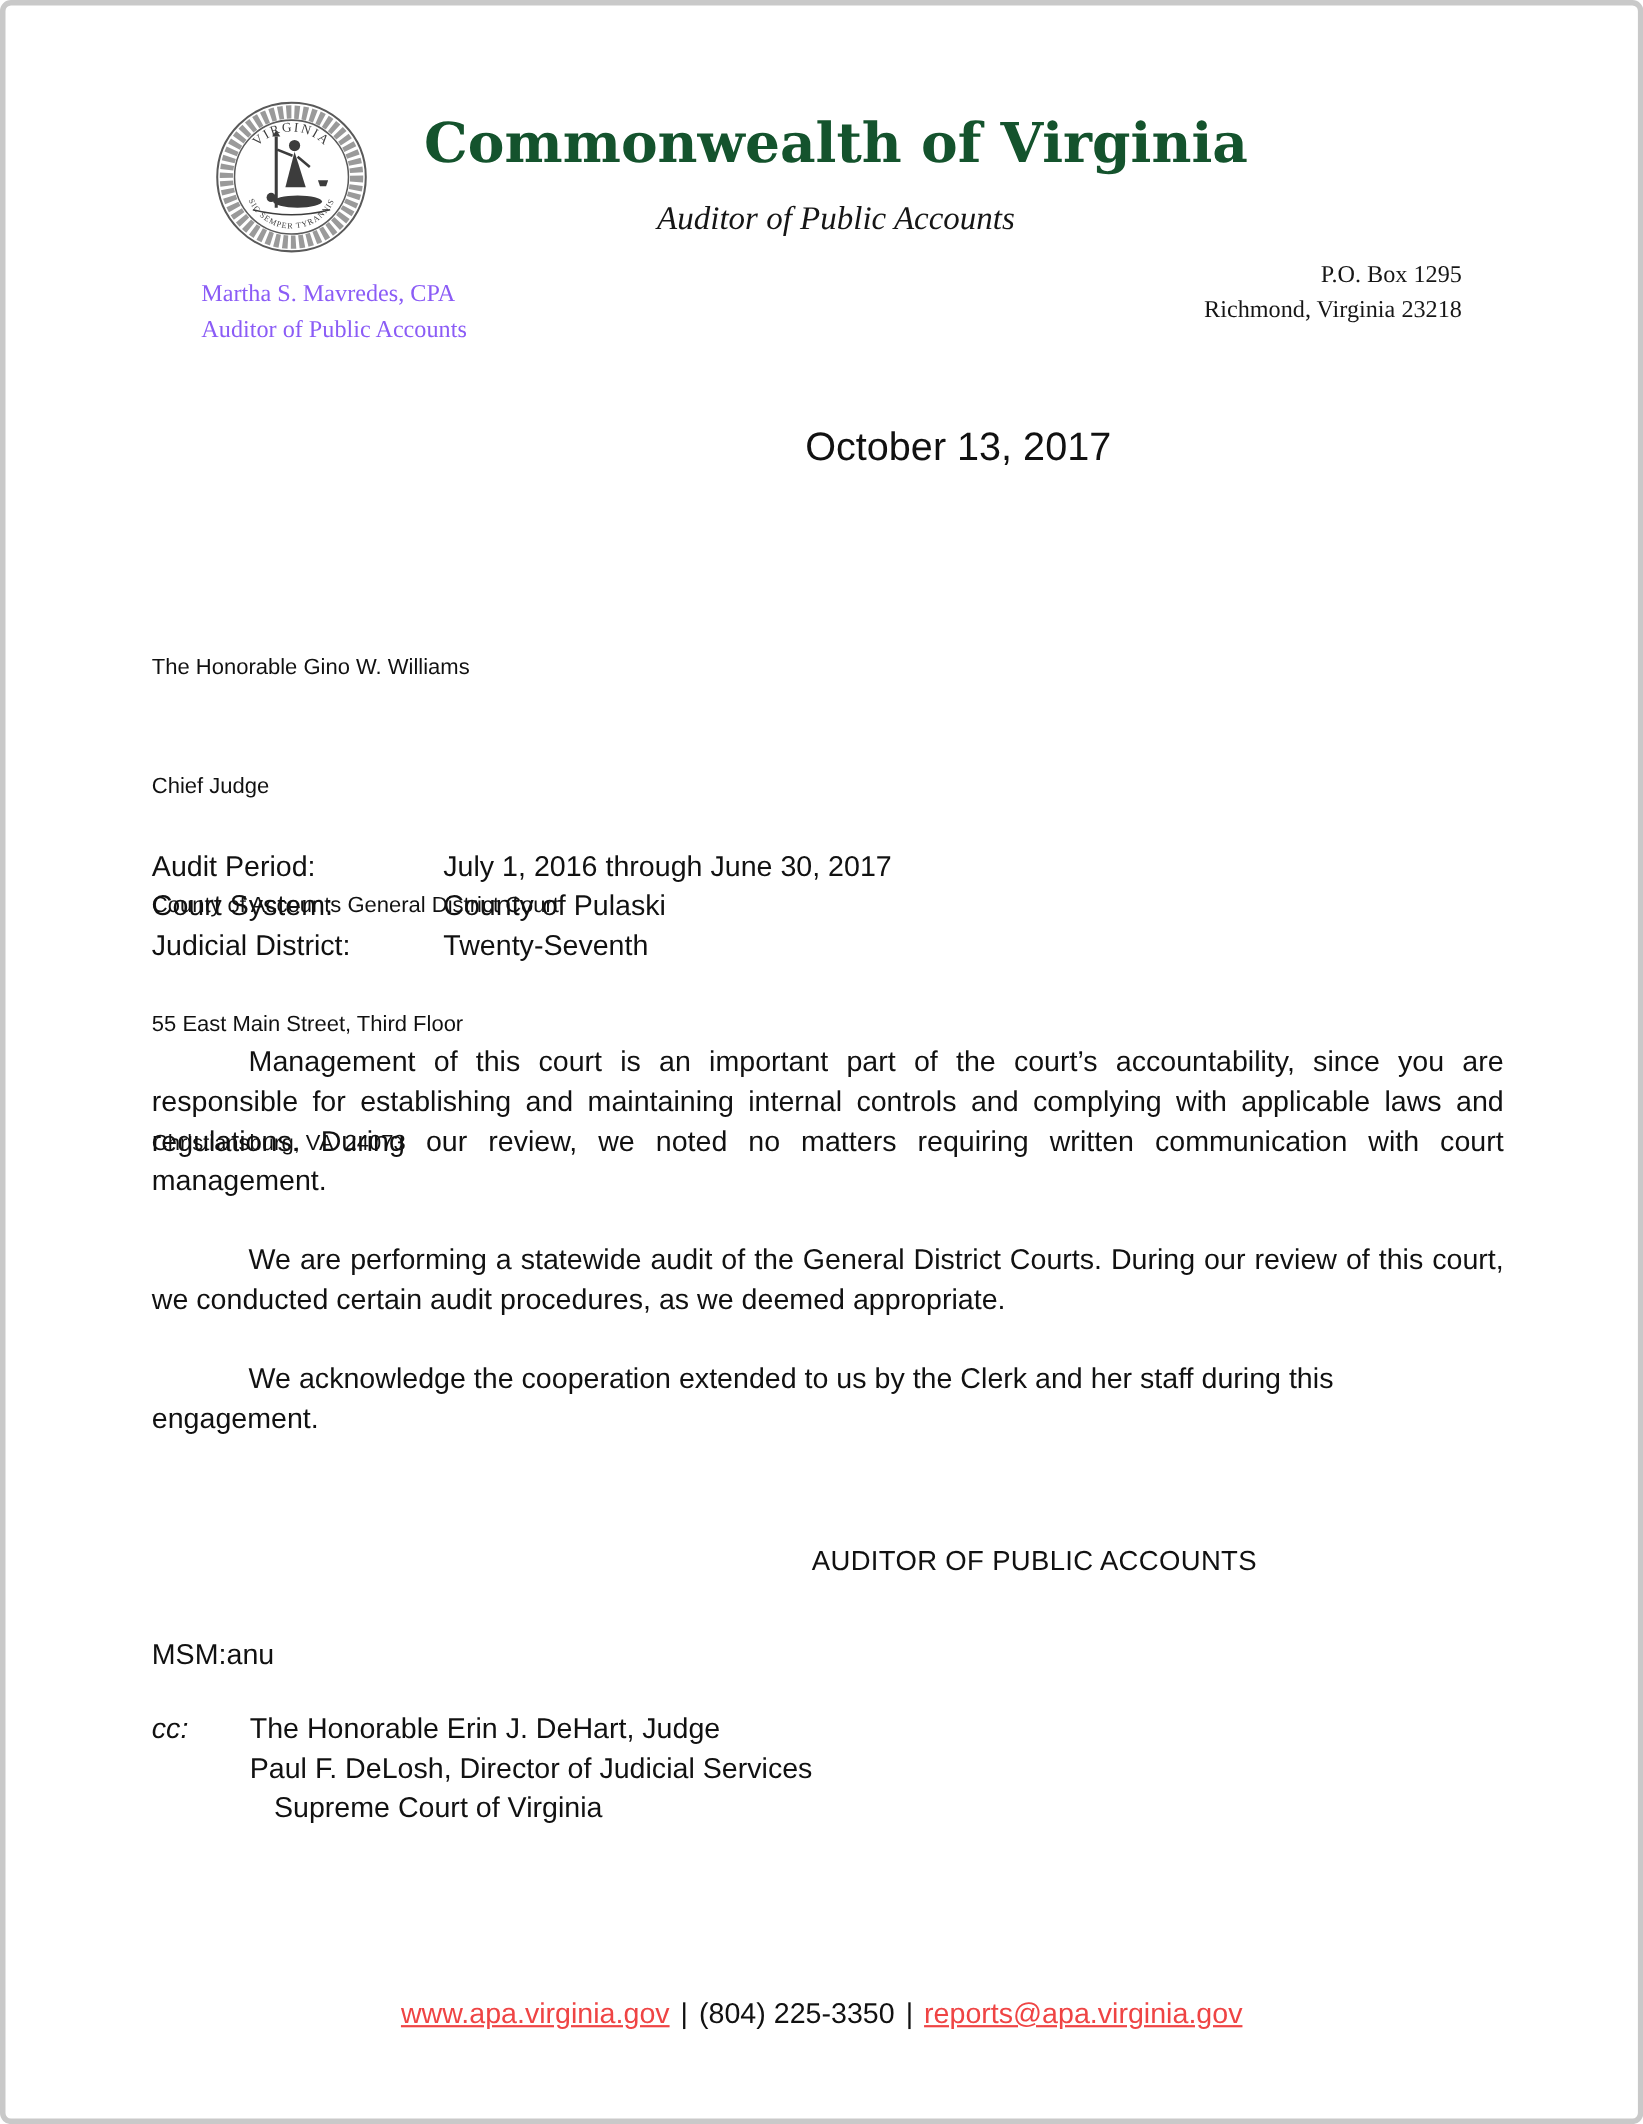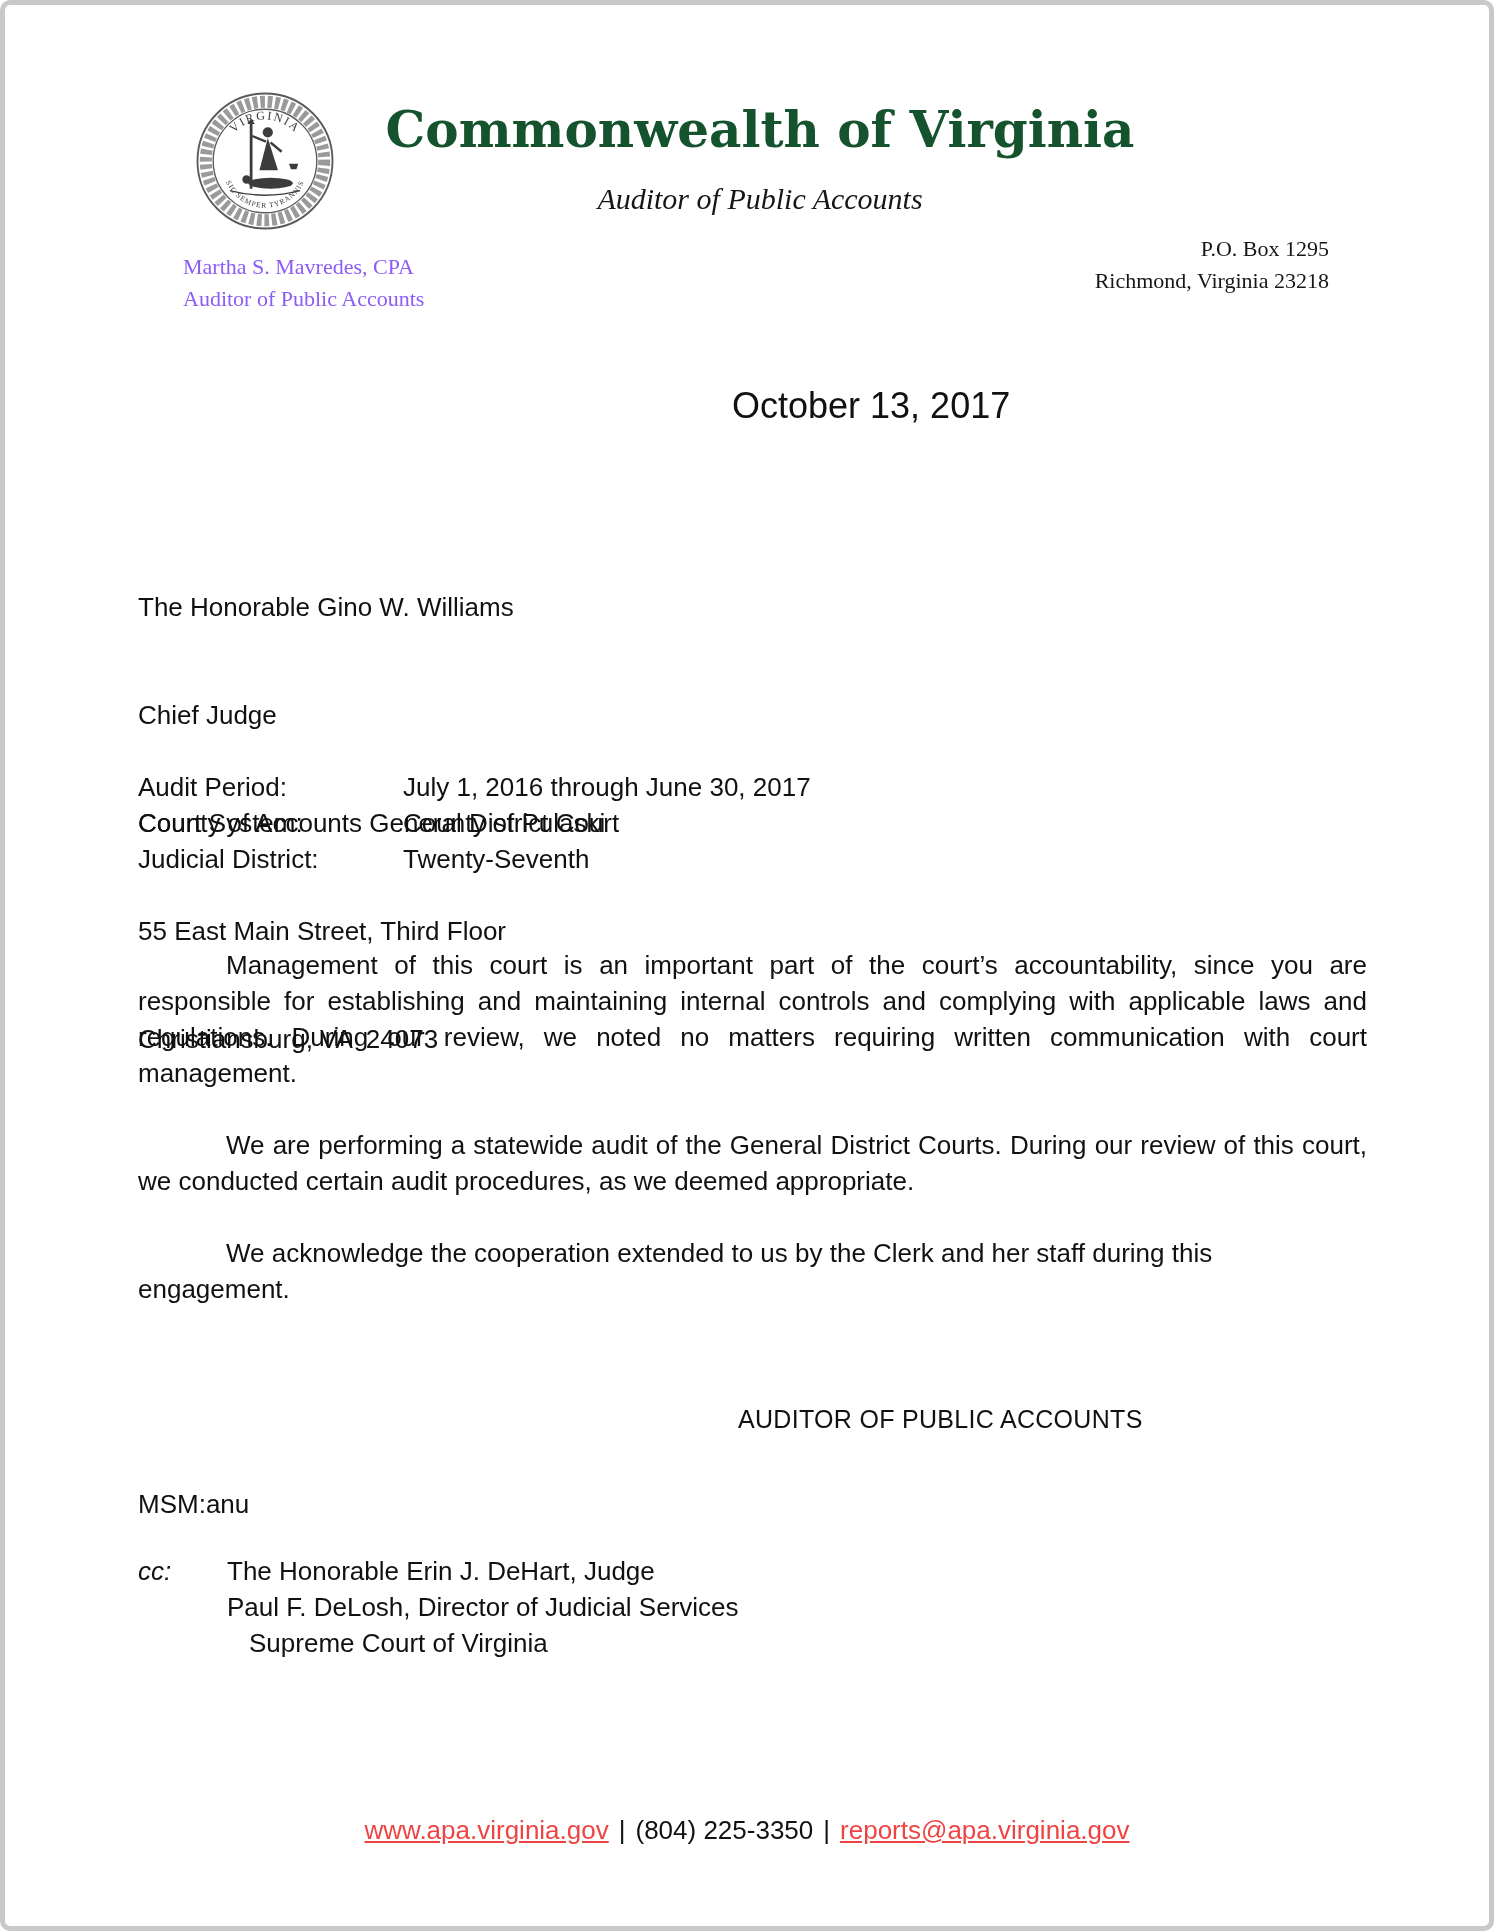--- a/index.html
+++ b/index.html
@@ -34,21 +34,21 @@
     font-family:"Liberation Serif","DejaVu Serif",serif;
     font-size:22px;line-height:32px;color:#8b5cf6;margin-top:18px;
   }
   .hdr-right{
     position:absolute;right:160px;top:228px;text-align:right;
     font-family:"Liberation Serif","DejaVu Serif",serif;
     font-size:22px;line-height:32px;color:#161616;
   }
   
   .date{position:absolute;left:727px;top:380px;font-size:36px;}
-  .recipient{position:absolute;left:133px;top:512px;font-size:26px;line-height:36px;white-space:pre-wrap;}
+  .recipient{position:absolute;left:133px;top:512px;font-size:20px;line-height:36px;white-space:pre-wrap;}
   .audit-info{position:absolute;left:133px;top:764px;font-size:26px;line-height:36px;}
   .audit-info .lbl{display:inline-block;width:265px;}
   .paras{position:absolute;left:133px;top:942px;width:1229px;font-size:26px;line-height:36px;}
   .paras p{margin:0 0 36px 0;text-indent:88px;}
   .paras p.justify{text-align:justify;}
   .signature{position:absolute;left:733px;top:1400px;font-size:25px;letter-spacing:.3px;}
   .reference{position:absolute;left:133px;top:1484px;font-size:26px;}
   .cc-block{position:absolute;left:133px;top:1548px;font-size:26px;line-height:36px;}
   .cc-row{display:flex;}
   .cc-label{width:89px;flex:0 0 89px;font-style:italic;}

